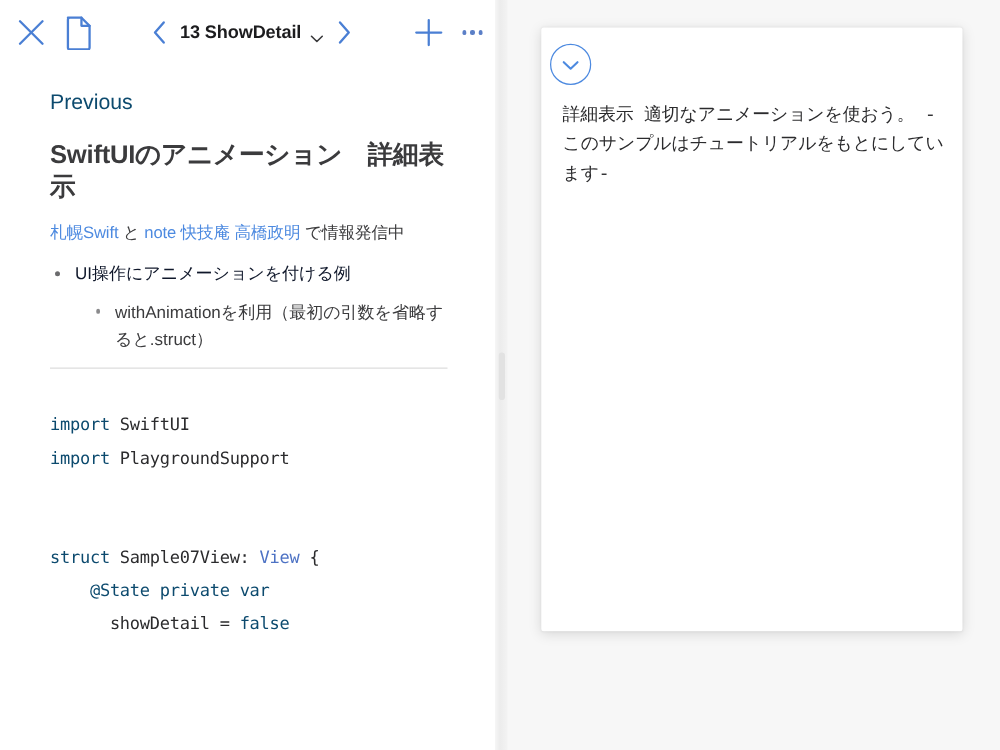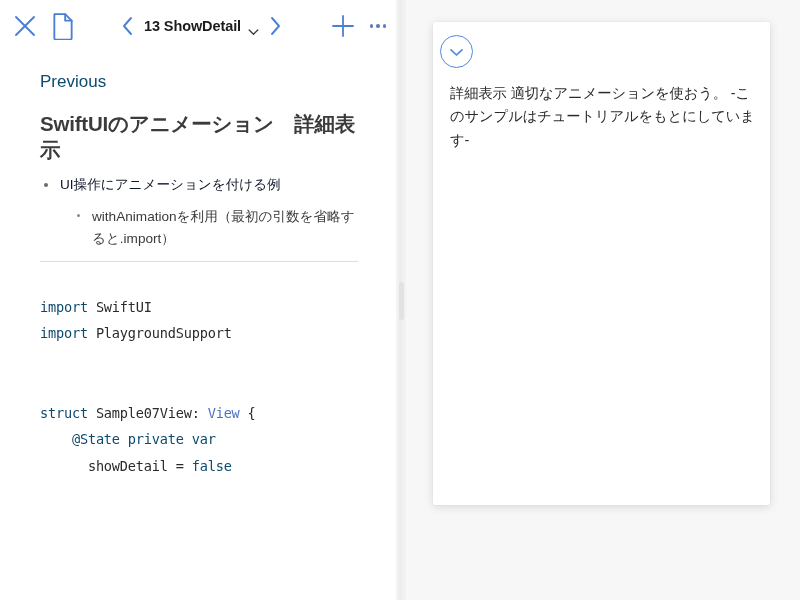--- a/index.html
+++ b/index.html
@@ -104,21 +104,21 @@
     cursor:col-resize; z-index:5;
   }
   #splitter-grip {
     position:absolute; left:2.5px; top:282px; width:5px; height:38px;
     border-radius:3px; background:#e2e2e2;
   }
 
   
   #right-pane {
     position:relative; width:400px; height:600px;
-    background:#f7f7f7; overflow:hidden;
+    background:#f7f7f7; overflow:hidden;font-family:Liberation Mono, monospace;
   }
   #preview-card {
     position:absolute; left:33px; top:22px; width:337px; height:483px;
     background:#ffffff; border-radius:2px;
     box-shadow:0 2px 10px rgba(0,0,0,0.13), 0 0 2px rgba(0,0,0,0.06);
   }
   #disclosure-btn {
     position:absolute; left:7px; top:13px; width:33px; height:33px;
     border:1.6px solid #4d8ae0; border-radius:50%;
     display:flex; align-items:center; justify-content:center;
@@ -190,33 +190,36 @@
           </span>
       </div>
     </div>
 
     <div id="doc-body">
 
       <a id="previous-link">Previous</a>
 
       <h1 id="doc-title">SwiftUIのアニメーション　詳細表示</h1>
 
+      <p id="byline">
+        <span class="lnk">札幌Swift</span><span> と </span><span class="lnk">note 快技庵 高橋政明</span><span> で情報発信中</span>
+      </p>
 
 
       <ul class="lv1">
         <li>
           <span class="bullet"></span>
           <span>UI操作にアニメーションを付ける例</span>
         </li>
       </ul>
 
       <ul class="lv2">
         <li>
           <span class="bullet"></span>
-          <span>withAnimationを利用（最初の引数を省略すると.import）</span>
+          <span>withAnimationを利用（最初の引数を省略すると.struct）</span>
         </li>
       </ul>
 
       <div id="hr-divider"></div>
 
       <div id="code-block"><div><span class="kw">import</span><span class="pln"> SwiftUI</span></div><div><span class="kw">import</span><span class="pln"> PlaygroundSupport</span></div><div>&nbsp;</div><div>&nbsp;</div><div><span class="kw">struct</span><span class="pln"> Sample07View: </span><span class="typ">View</span><span class="pln"> {</span></div><div><span class="attr">    @State </span><span class="kw">private var</span></div><div><span class="pln">      showDetail = </span><span class="kw">false</span></div></div>
     </div>
   </div>
 
   <div id="splitter">

